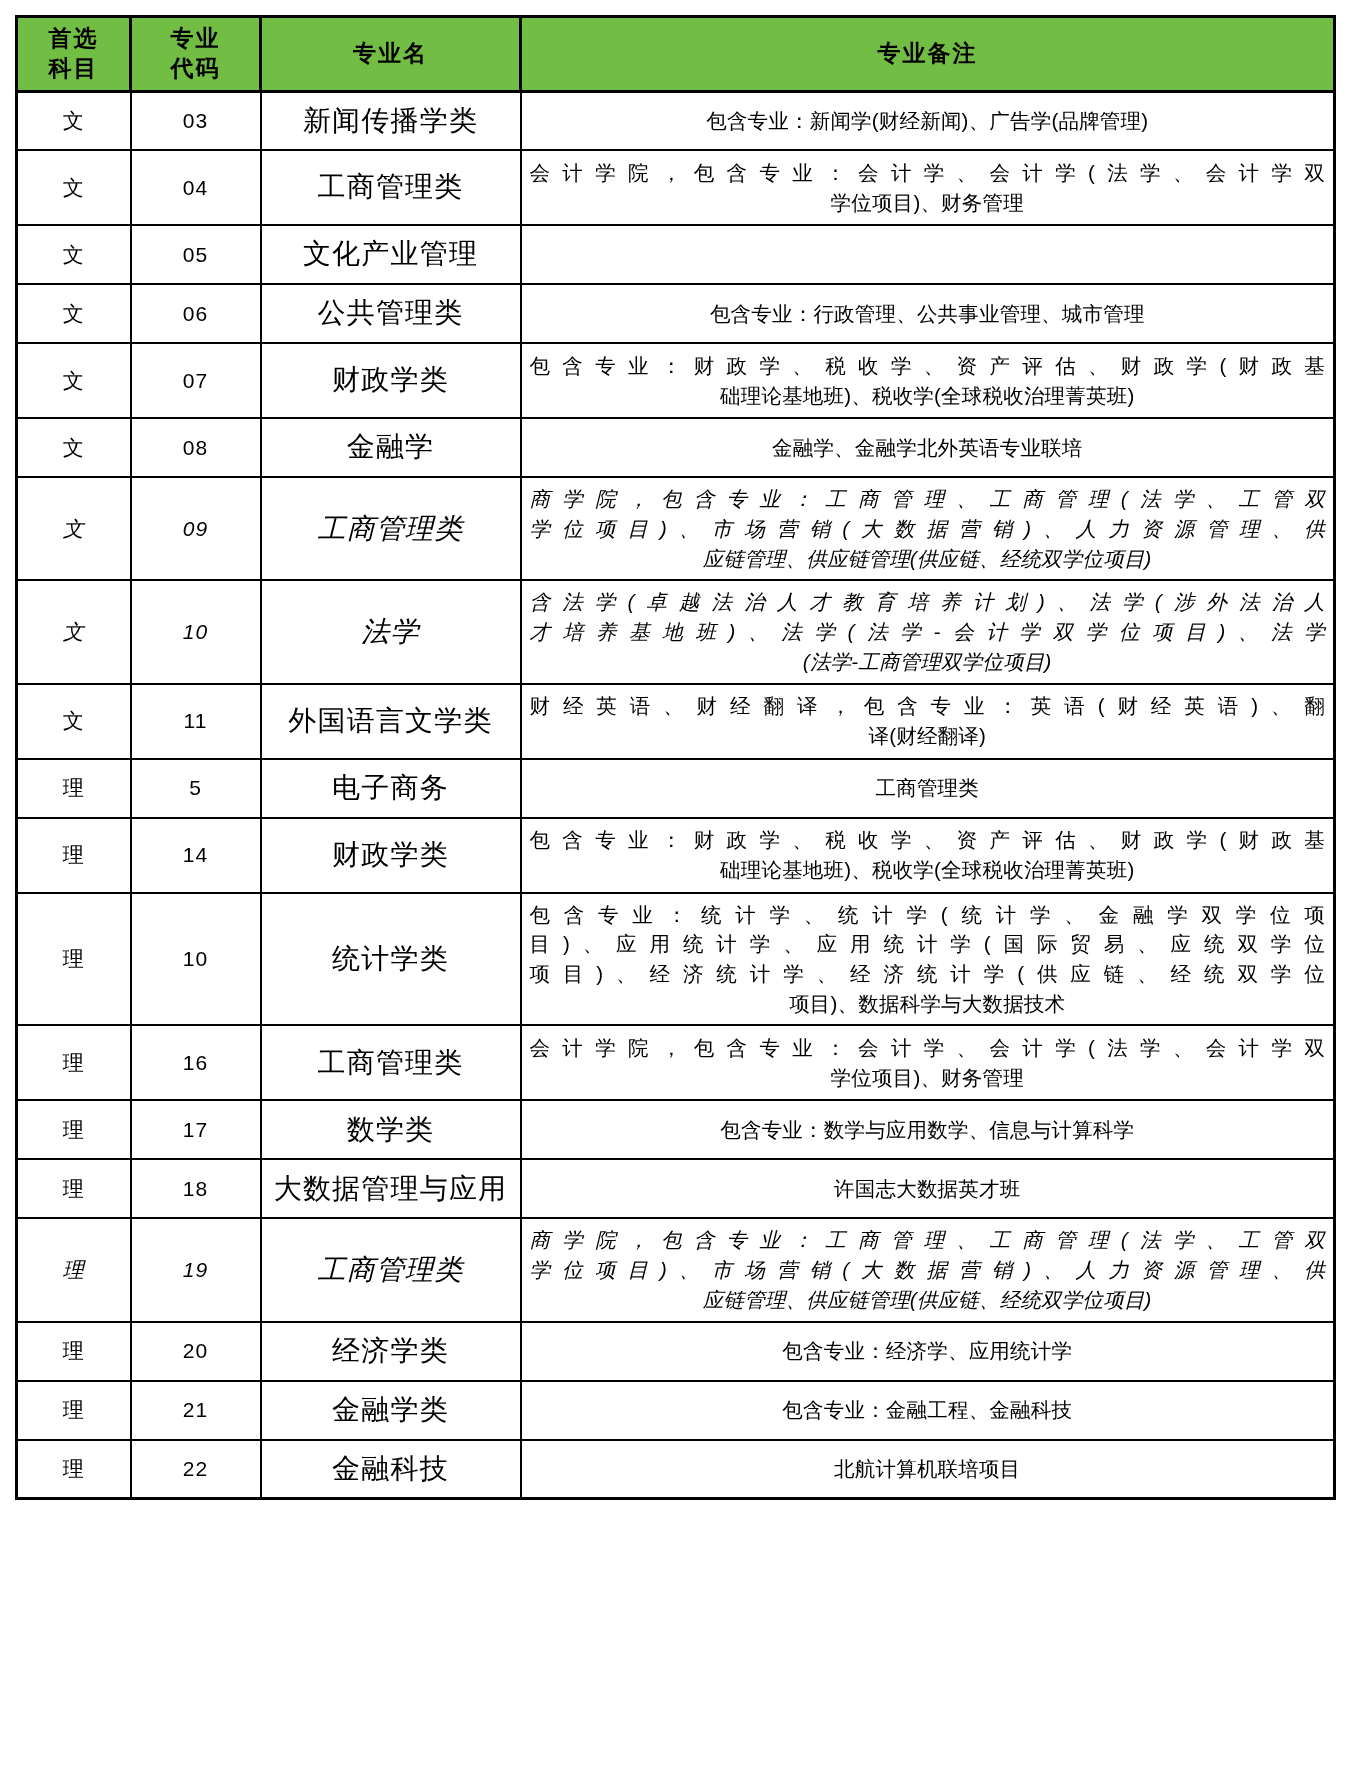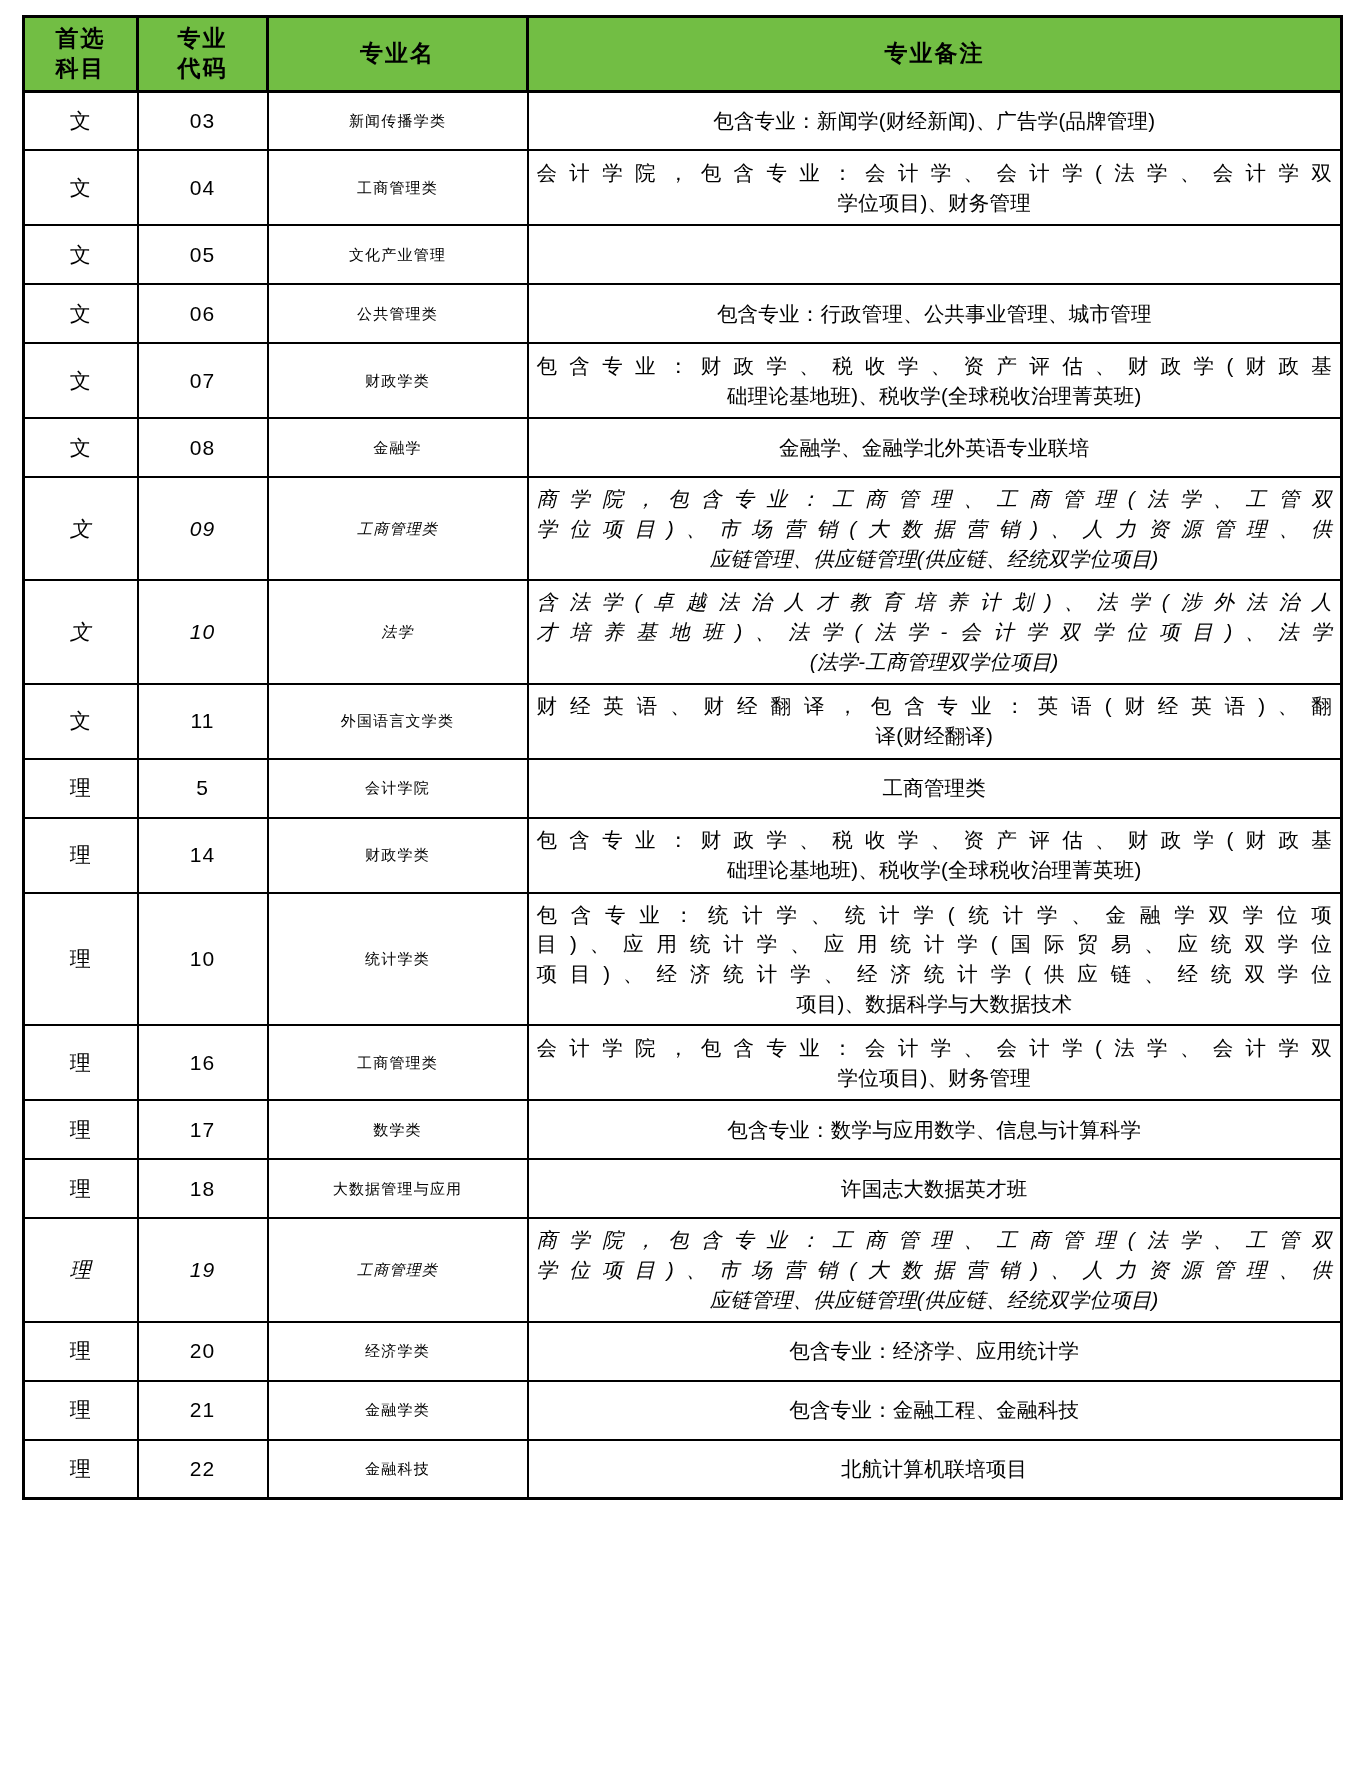--- a/index.html
+++ b/index.html
@@ -12,21 +12,21 @@
     height: 1780px;
     font-family: "Liberation Sans", "DejaVu Sans", sans-serif;
     color: #000000;
     overflow: hidden;
   }
   #root {
     position: relative;
     width: 1169px;
     height: 1780px;
     box-sizing: border-box;
-    padding: 15px 17px 17px 22px;
+    padding: 15px 17px 17px 15px;
   }
   table.major-table {
     border-collapse: collapse;
     width: 1318px;
     table-layout: fixed;
     border: 3px solid #000000;
   }
   table.major-table col.c-subject  { width: 114px; }
   table.major-table col.c-code     { width: 130px; }
   table.major-table col.c-name     { width: 260px; }
@@ -56,21 +56,21 @@
     color: #000000;
     letter-spacing: 0.4px;
     box-sizing: border-box;
   }
   tbody td.cell-subject,
   tbody td.cell-code {
     font-size: 21px;
     letter-spacing: 1px;
   }
   tbody td.cell-name {
-    font-size: 15px;
+    font-size: 28px;
     letter-spacing: 1.2px;
     white-space: nowrap;
   }
   tbody td.cell-remark {
     font-size: 20.5px;
     letter-spacing: 0.2px;
     padding-left: 8px;
     padding-right: 8px;
     margin-top: 16px;
   }
@@ -180,21 +180,21 @@
           <td class="cell-code">11</td>
           <td class="cell-name">外国语言文学类</td>
           <td class="cell-remark">
             <span class="ln flush">财经英语、财经翻译，包含专业：英语(财经英语)、翻</span>
             <span class="ln">译(财经翻译)</span>
           </td>
         </tr>
         <tr class="r-h1">
           <td class="cell-subject">理</td>
           <td class="cell-code">5</td>
-          <td class="cell-name">会计学院</td>
+          <td class="cell-name">电子商务</td>
           <td class="cell-remark">
             <span class="ln">工商管理类</span>
           </td>
         </tr>
         <tr class="r-h2">
           <td class="cell-subject">理</td>
           <td class="cell-code">14</td>
           <td class="cell-name">财政学类</td>
           <td class="cell-remark">
             <span class="ln flush">包含专业：财政学、税收学、资产评估、财政学(财政基</span>

